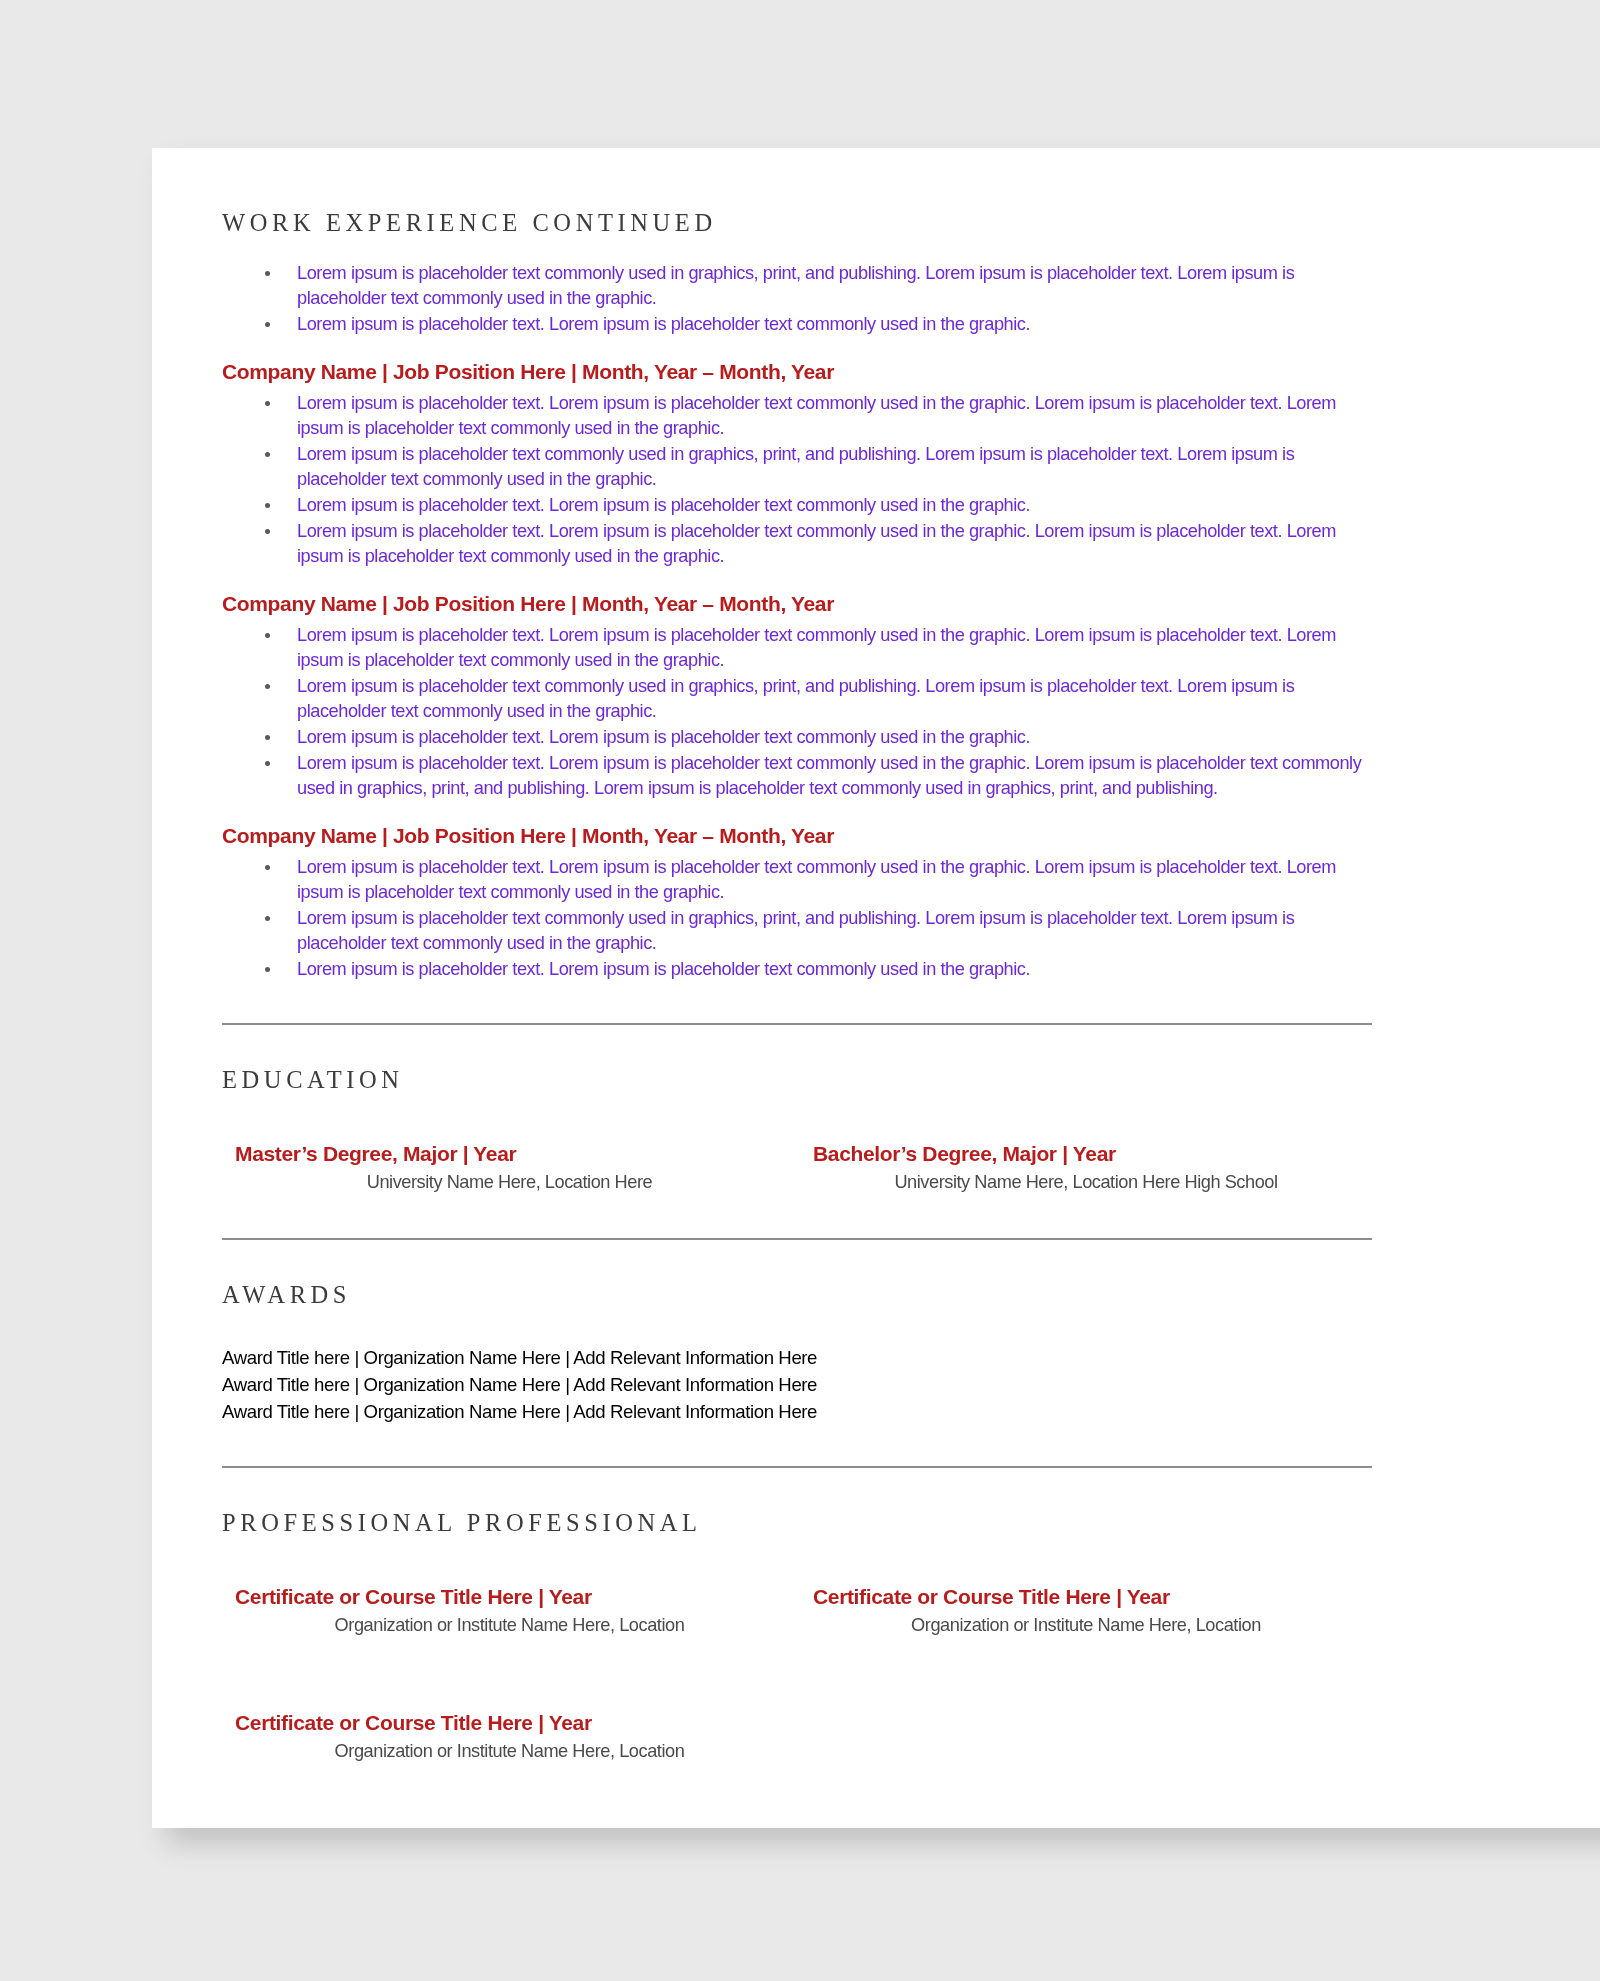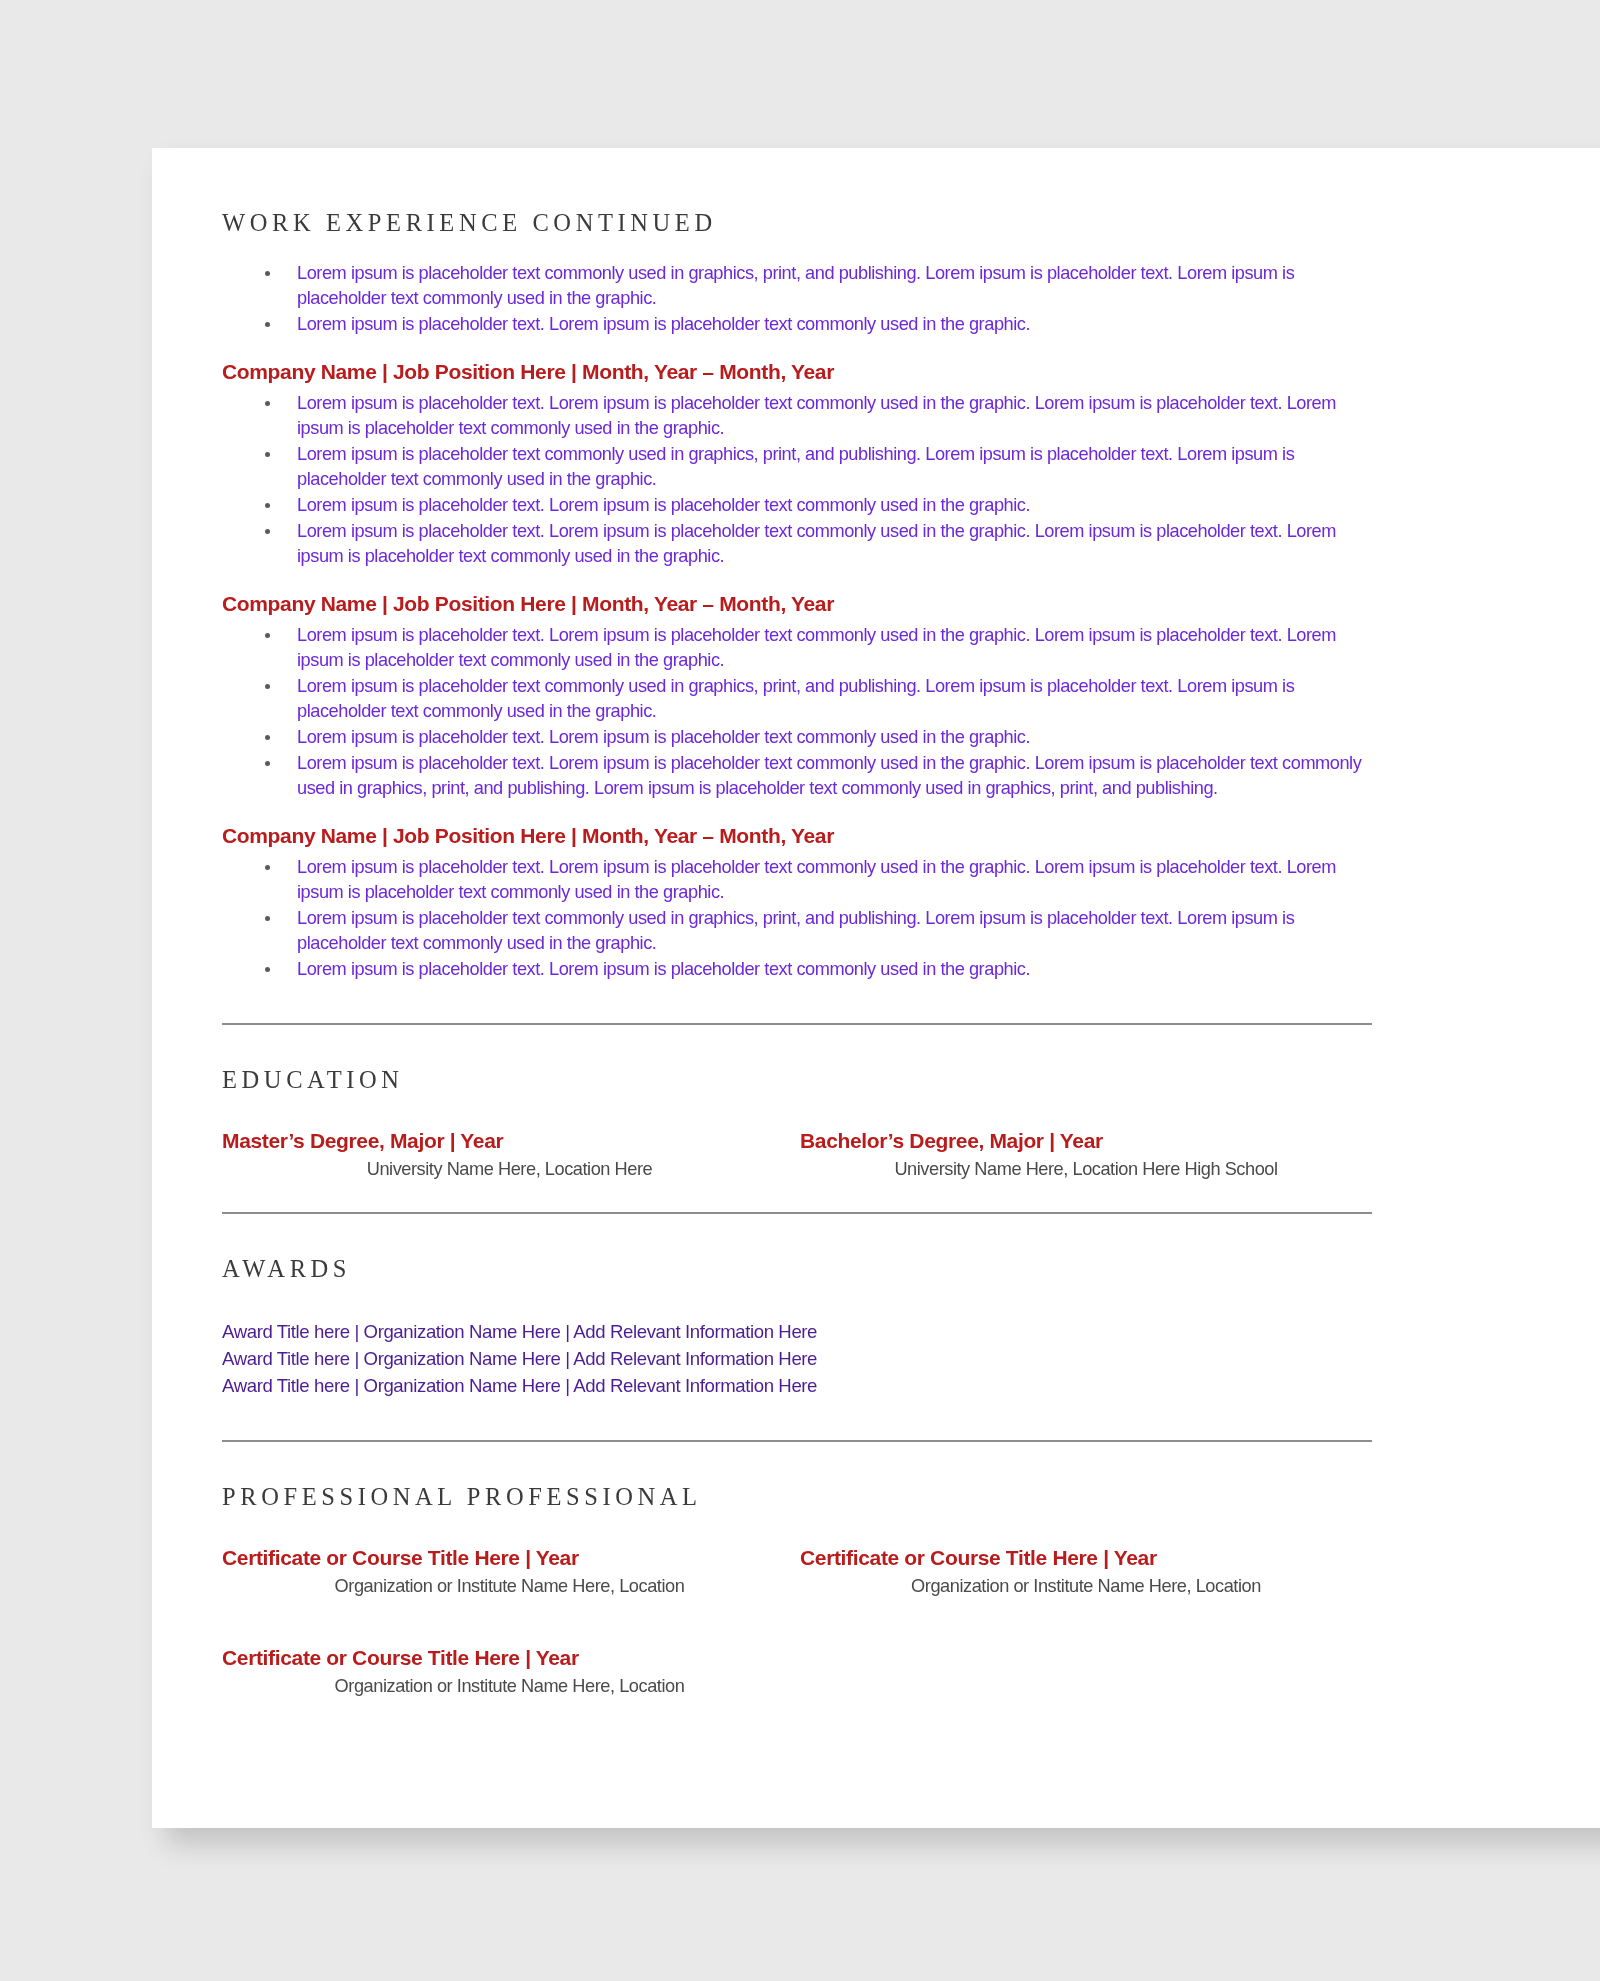--- a/index.html
+++ b/index.html
@@ -109,28 +109,28 @@
   .two-col {
     display: flex;
     width: 100%;
   }
   .two-col > .col {
     width: 50%;
     box-sizing: border-box;
   }
   .two-col > .col.right { padding-left: 3px; }
 
-  .entry { margin: 0; }
+  .entry { margin: 13px; }
   .entry .entry-heading { margin-bottom: 3px; }
 
   
   .award-line {
     font-family: "Liberation Sans", sans-serif;
     font-size: 18.6px;
-    color: #4c1d95;
+    color: #000000;
     letter-spacing: -0.4px;
     line-height: 1.47;
     margin: 0;
   }
   .gap-24 { height: 24px; }
   .gap-30 { height: 30px; }
   .gap-34 { height: 34px; }
   .gap-40 { height: 40px; }
   .gap-46 { height: 46px; }
 </style>

